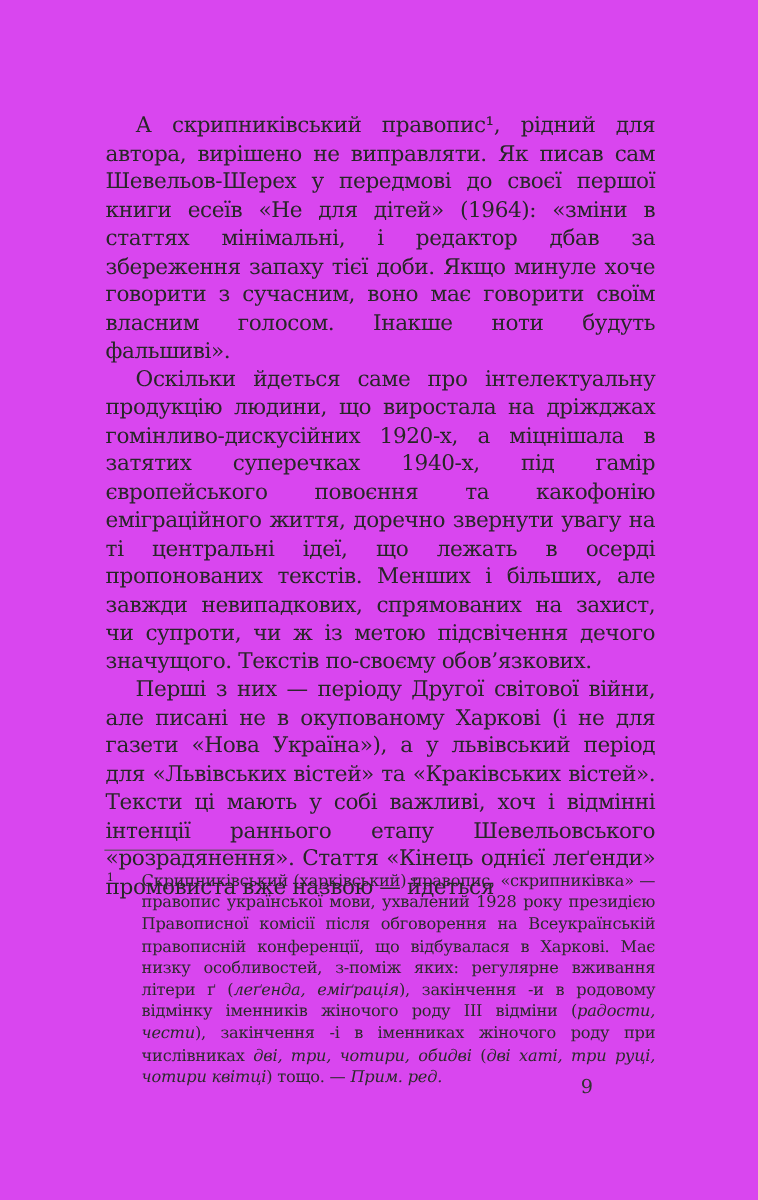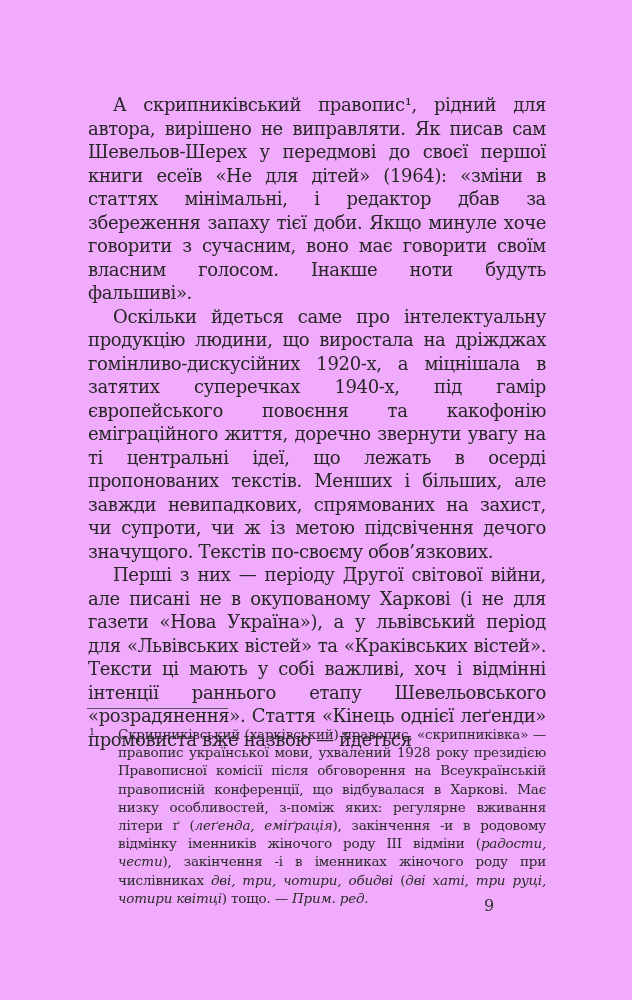--- a/index.html
+++ b/index.html
@@ -5,21 +5,21 @@
 <style>
   html, body {
     margin: 0;
     padding: 0;
     background: #ffffff;
   }
   .book-page {
     position: relative;
     width: 632px;
     height: 1000px;
-    background: #f0abfc;
+    background: #d946ef;
     font-family: "DejaVu Serif", "Liberation Serif", serif;
     color: #272727;
     overflow: hidden;
   }
   .text-block {
     position: absolute;
     left: 88px;
     top: 93px;
     width: 458px;
   }

